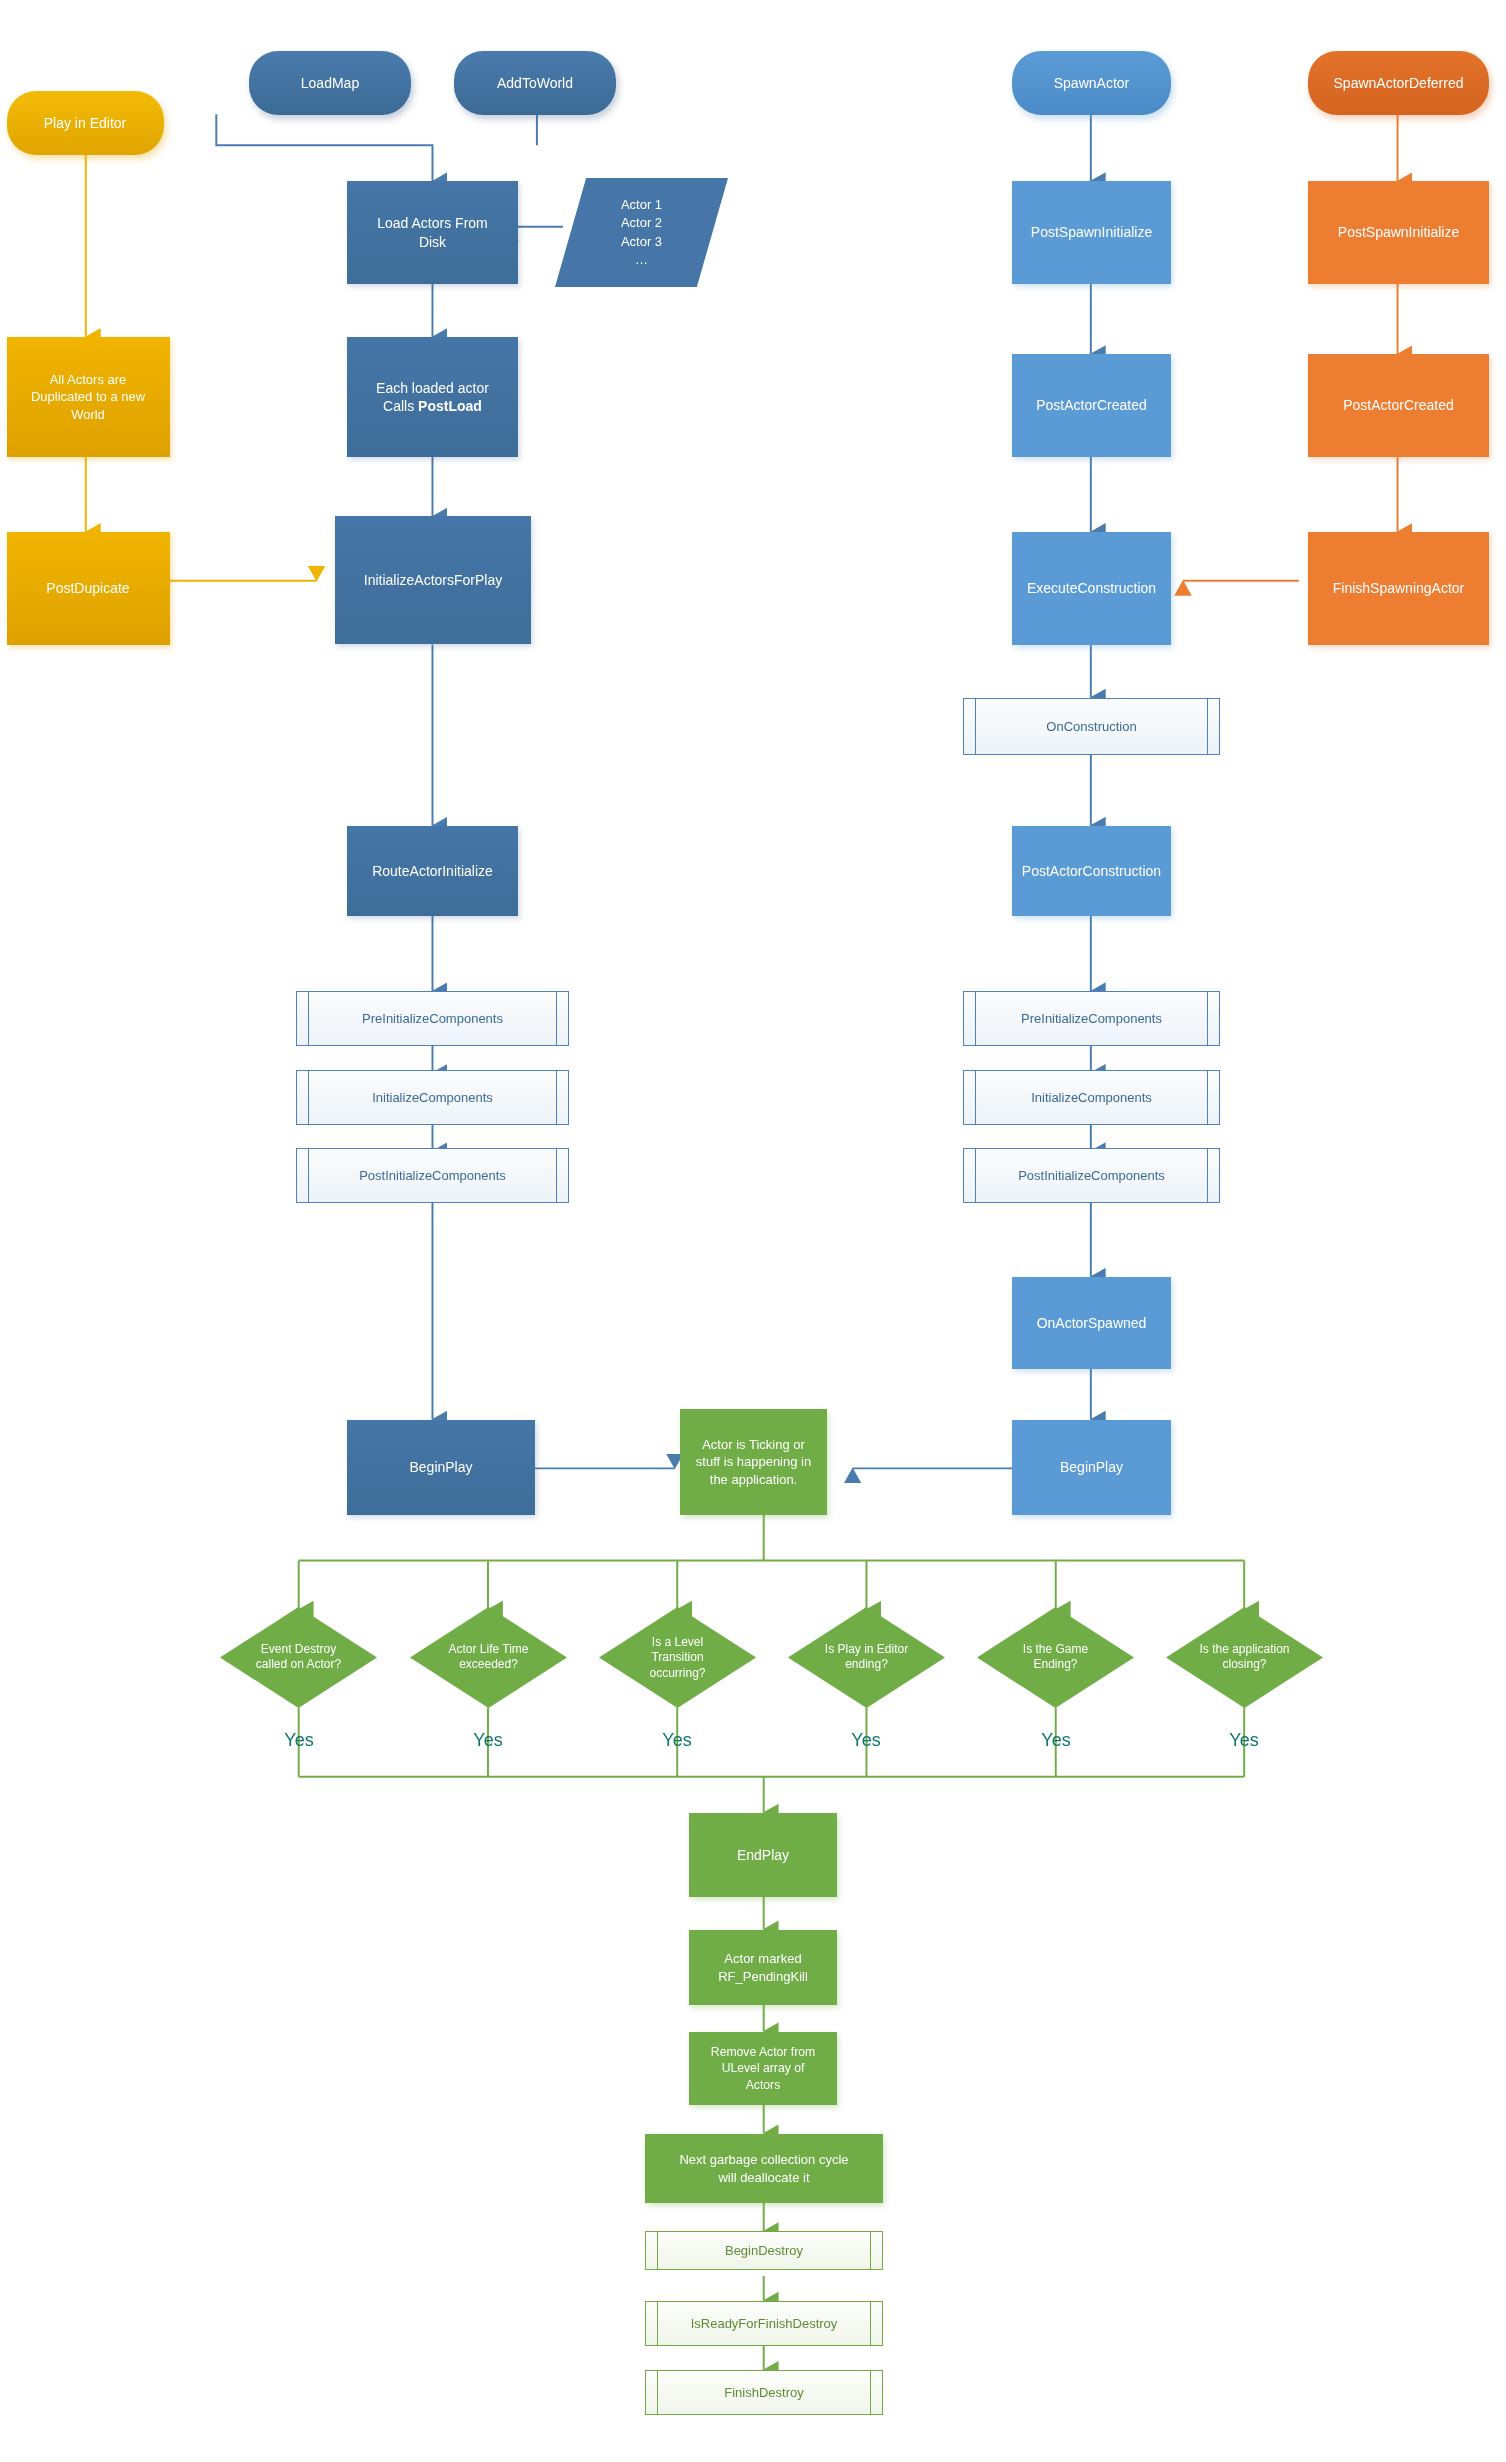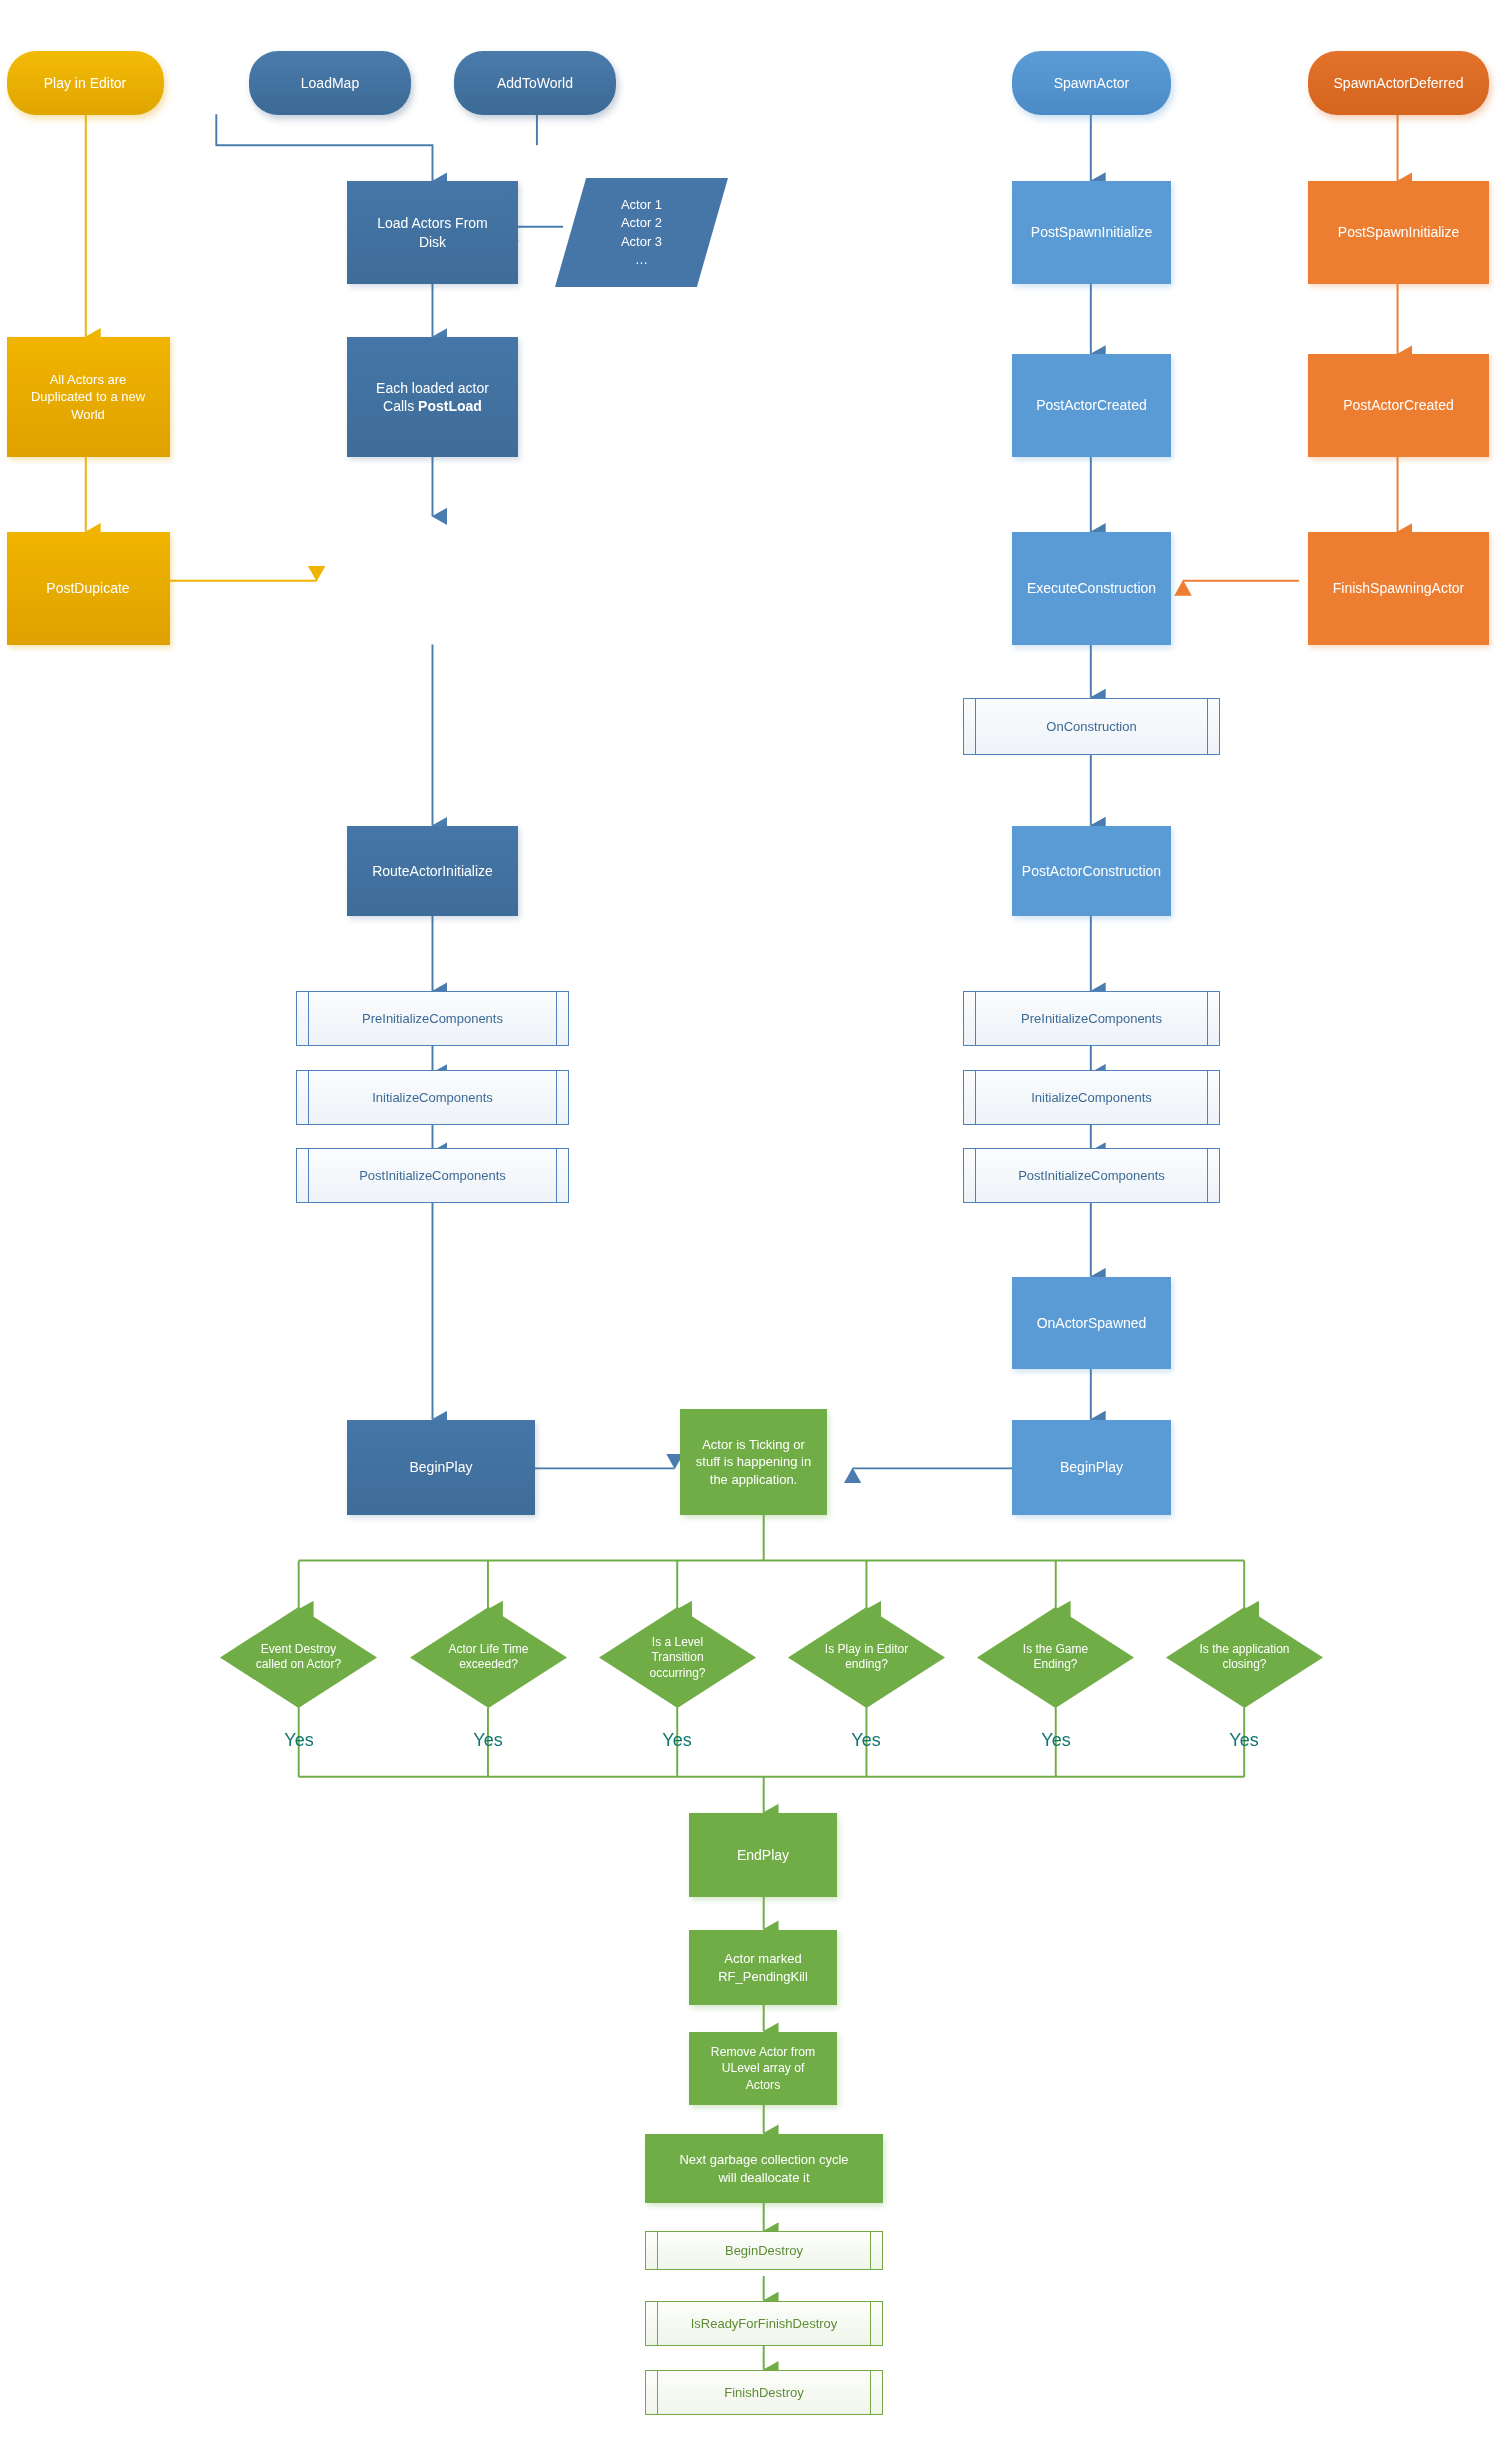--- a/index.html
+++ b/index.html
@@ -16,21 +16,21 @@
   .box.lblue{background:#5B9BD5;box-shadow:2.4px 3.3px 5.7px rgba(91,155,213,.28);}
   .box.orange{background:#ED7D31;box-shadow:2.4px 3.3px 5.7px rgba(237,125,49,.28);}
   .box.yellow{background:linear-gradient(180deg,#F0B400 0%,#DFA100 100%);box-shadow:2.4px 3.3px 5.7px rgba(230,167,0,.30);}
   .box.green{background:#70AD47;box-shadow:2.4px 3.3px 5.7px rgba(112,173,71,.28);}
 
   
   .pill{border-radius:29px;color:#fff;}
   .pill.dblue{background:linear-gradient(180deg,#4A7BAB 0%,#3C6A96 100%);box-shadow:2.4px 4.1px 7.3px rgba(60,90,130,.30);}
   .pill.lblue{background:linear-gradient(180deg,#5C9CD6 0%,#4A8AC6 100%);box-shadow:2.4px 4.1px 7.3px rgba(91,155,213,.32);}
   .pill.orange{background:linear-gradient(180deg,#E3732B 0%,#D4641E 100%);box-shadow:2.4px 4.1px 7.3px rgba(220,110,40,.32);}
-  .pill.yellow{background:linear-gradient(180deg,#F3BB08 0%,#E0A500 100%);box-shadow:2.4px 4.1px 7.3px rgba(230,167,0,.34);}
+  .pill.yellow{background:linear-gradient(180deg,#F3BB08 0%,#E0A500 100%);box-shadow:2.4px 4.1px 7.3px rgba(230,167,0,.34);margin-top:40px;}
 
   
   .subr{position:absolute;box-sizing:border-box;display:flex;align-items:center;justify-content:center;
         background:linear-gradient(180deg,#fbfcfd 0%,#eef3f8 100%);}
   .subr .lbl{position:relative;z-index:2;}
   .subr .bar{position:absolute;top:0;bottom:0;width:0;border-left:0.8px solid;}
   .subr.b-blue{border:0.8px solid #4F81BD;color:#3C6A96;}
   .subr.b-blue .bar{border-color:#4F81BD;}
   .subr.b-green{border:0.8px solid #76A747;color:#5D8C36;
         background:linear-gradient(180deg,#fdfefb 0%,#f0f5ea 100%);}
@@ -187,20 +187,23 @@
   </div>
 </div>
 
 <div class="node box dblue" style="left:347px;top:337px;width:171px;height:120px;font-size:14px;">
   <span class="lbl">
     <span>Each loaded actor</span><br>
     <span>Calls </span><b>PostLoad</b>
   </span>
 </div>
 
+<div class="node box dblue" style="left:335px;top:516px;width:196px;height:128px;font-size:14px;">
+  <span class="lbl">InitializeActorsForPlay</span>
+</div>
 
 <div class="node box dblue" style="left:347px;top:826px;width:171px;height:90px;font-size:14px;">
   <span class="lbl">RouteActorInitialize</span>
 </div>
 
 <div class="subr b-blue" style="left:296px;top:991px;width:273px;height:55px;font-size:13px;">
   <span class="bar" style="left:11.4px"></span>
   <span class="bar" style="right:11.4px"></span>
   <span class="lbl">PreInitializeComponents</span>
 </div>

